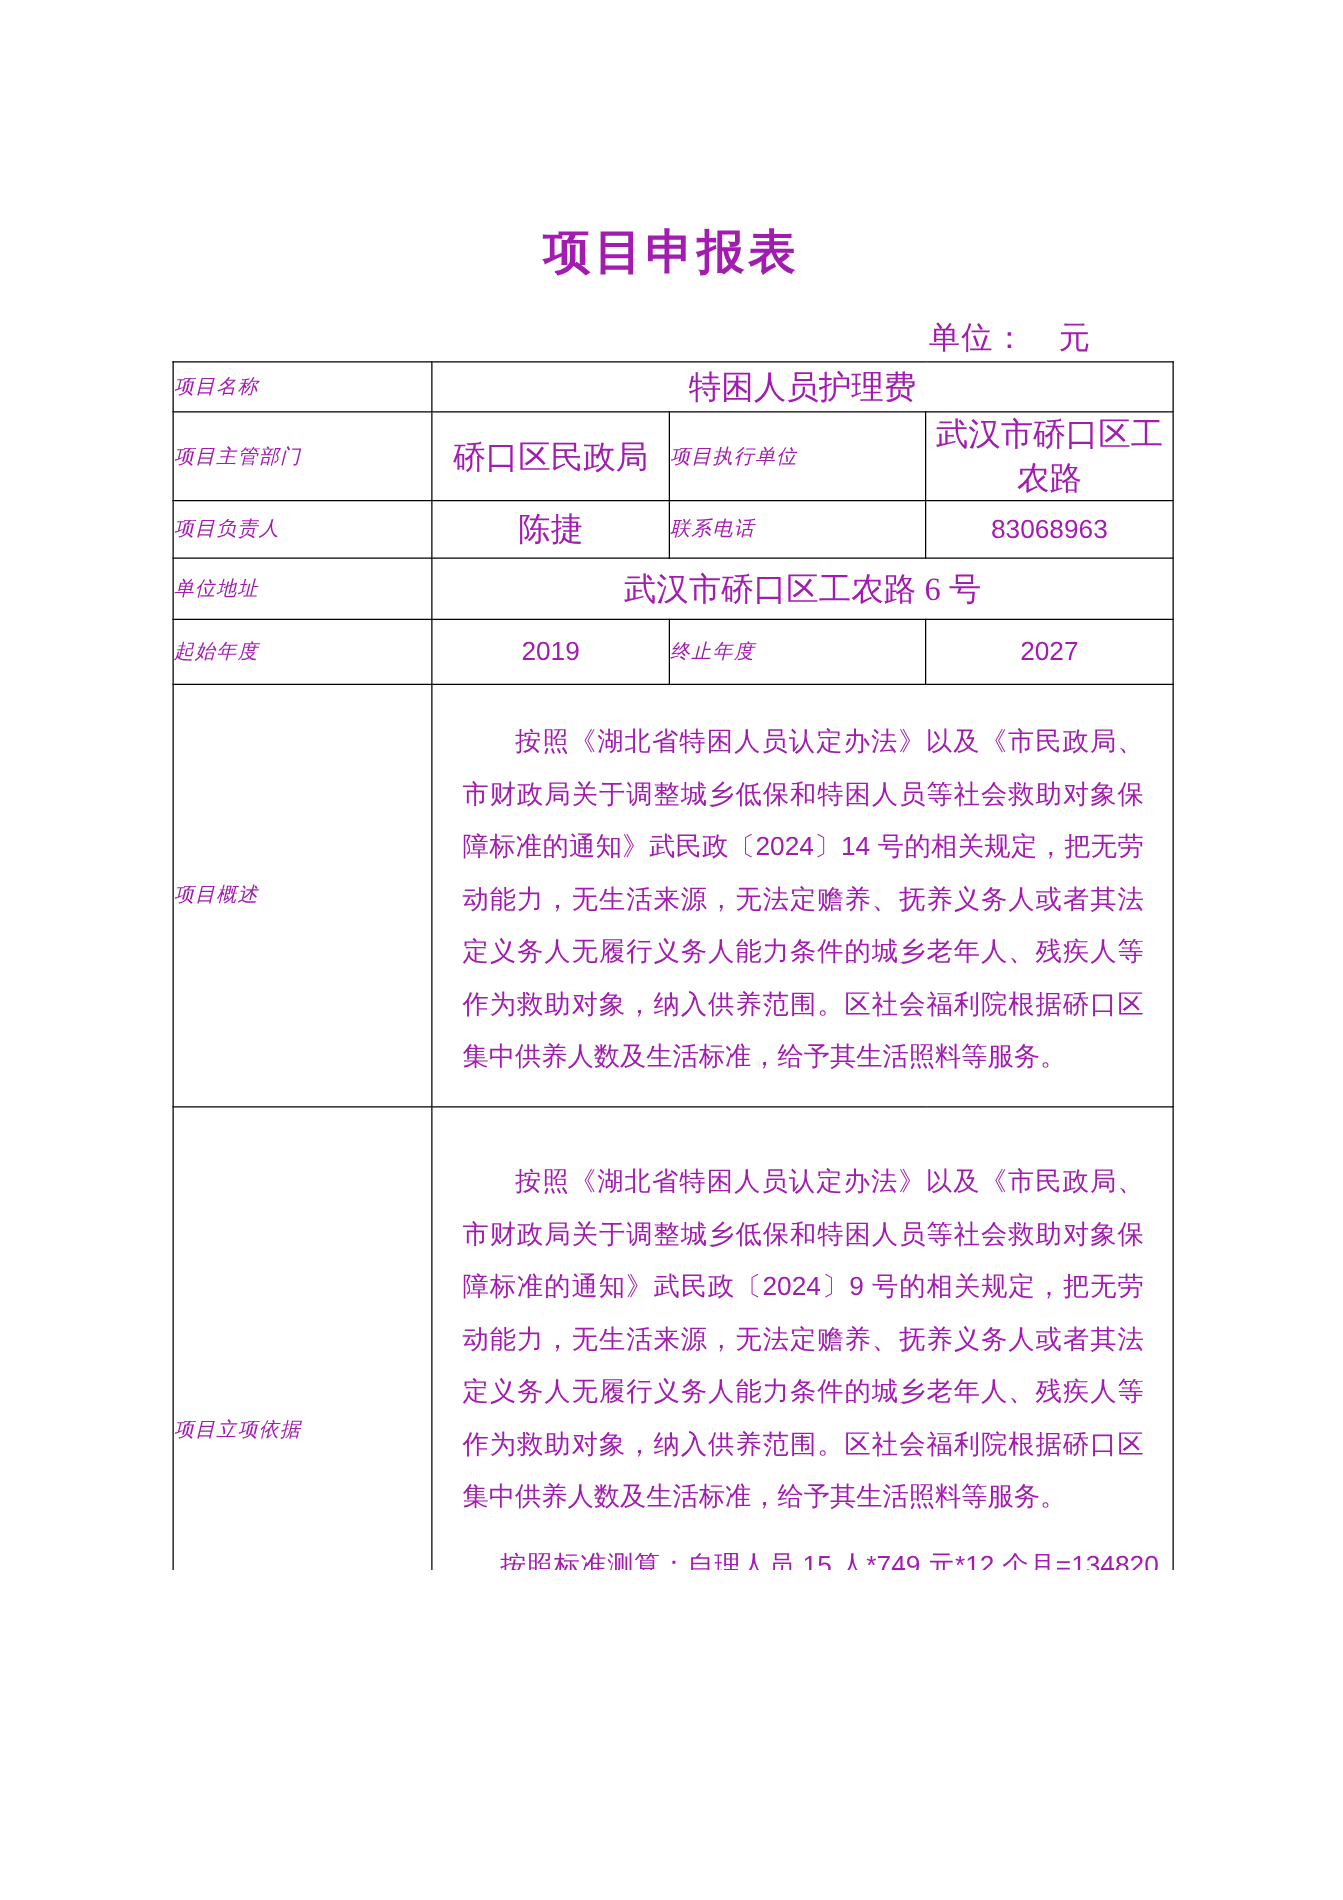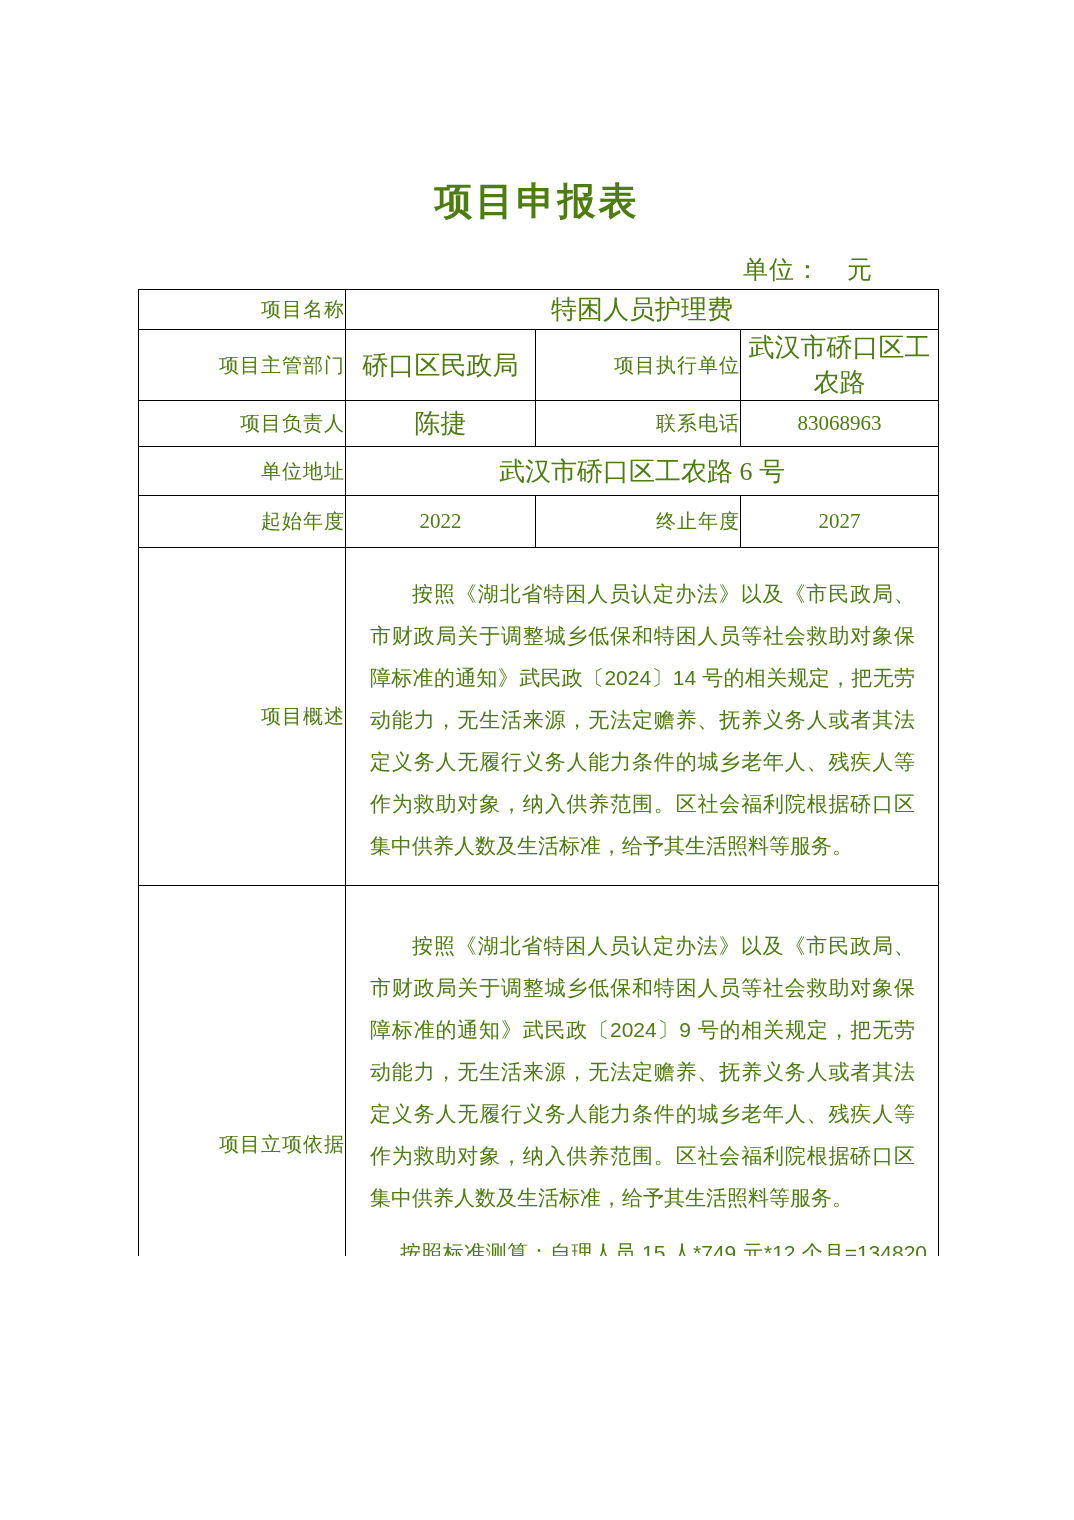--- a/index.html
+++ b/index.html
@@ -1,20 +1,20 @@
 <!DOCTYPE html>
 <html><head>
 <meta charset="utf-8">
 <style>
   html, body { margin:0; padding:0; background:#ffffff; }
   .page {
     position:relative;
     width:1074px; height:1256px;
     background:#ffffff;
-    color:#4d7c0f;
+    color:#a21caf;
     font-family:"Liberation Serif", serif;
     overflow:hidden;
   }
   .doc-title {
     position:absolute;
     top:176px; left:0; width:100%;
     text-align:center;
     font-size:38px;
     font-weight:bold;
     letter-spacing:3px;
@@ -31,36 +31,37 @@
     width:800px;
     border-collapse:collapse;
     table-layout:fixed;
   }
   table.form td {
     border:1.5px solid #000000;
     padding:0;
     overflow:hidden;
   }
   .lbl {
-    text-align:right;
+    text-align:left;
     vertical-align:middle;
-    font-size:20px;
+    font-size:16px;
     letter-spacing:1px;
+    font-style:italic;
   }
   .val {
     text-align:center;
     vertical-align:middle;
     font-size:26px;
   }
   .val.left {
     text-align:left;
     padding-left:7px;
   }
   .num {
-    font-family:Liberation Serif, serif;
+    font-family:Liberation Sans, sans-serif;
     font-size:21px;
     margin-top:20px;
   }
   .para-cell {
     vertical-align:top;
     padding:13px 11px 6px 12px !important;
   }
   .para-cell.basis-cell {
     padding-top:27px !important;
   }
@@ -116,21 +117,21 @@
     </tr>
 
     <tr style="height:49px">
       <td class="lbl">单位地址</td>
       <td class="val" colspan="3">武汉市硚口区工农路 6 号</td>
     </tr>
 
 
     <tr style="height:52px">
       <td class="lbl">起始年度</td>
-      <td class="val num">2022</td>
+      <td class="val num">2019</td>
       <td class="lbl">终止年度</td>
       <td class="val num">2027</td>
     </tr>
 
     <tr style="height:255px">
       <td class="lbl">项目概述</td>
       <td class="para-cell" colspan="3">
         <p class="body">按照《湖北省特困人员认定办法》以及《市民政局、市财政局关于调整城乡低保和特困人员等社会救助对象保障标准的通知》武民政〔2024〕14 号的相关规定，把无劳动能力，无生活来源，无法定赡养、抚养义务人或者其法定义务人无履行义务人能力条件的城乡老年人、残疾人等作为救助对象，纳入供养范围。区社会福利院根据硚口区集中供养人数及生活标准，给予其生活照料等服务。</p>
       </td>
     </tr>

